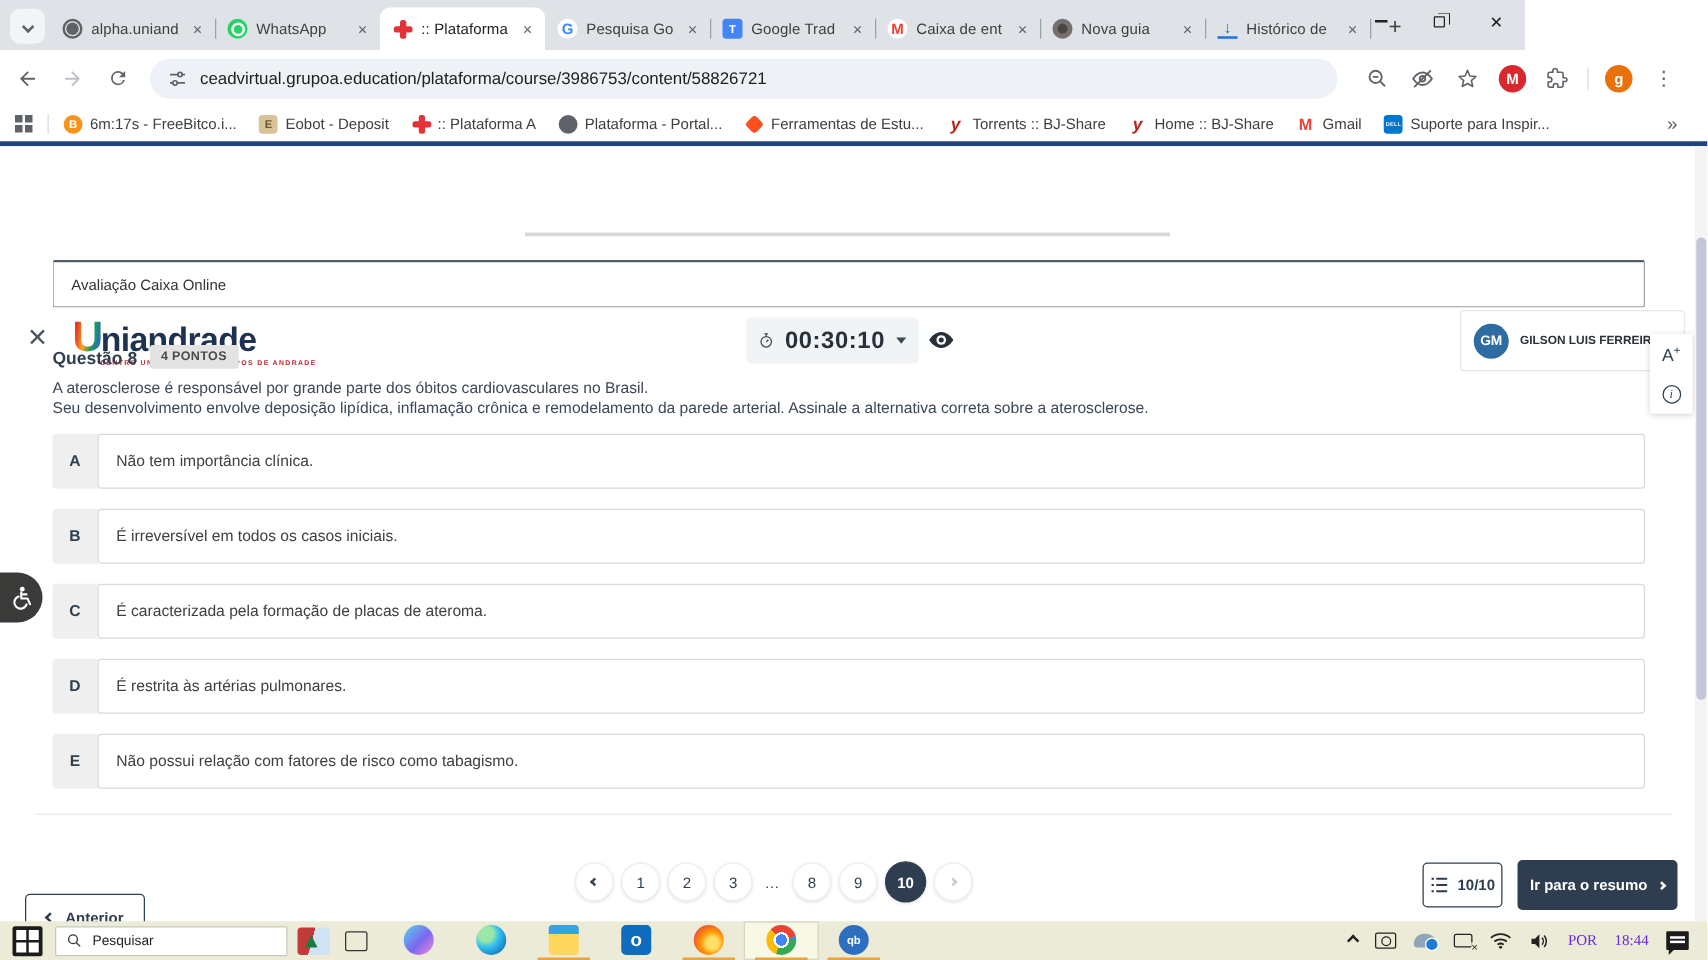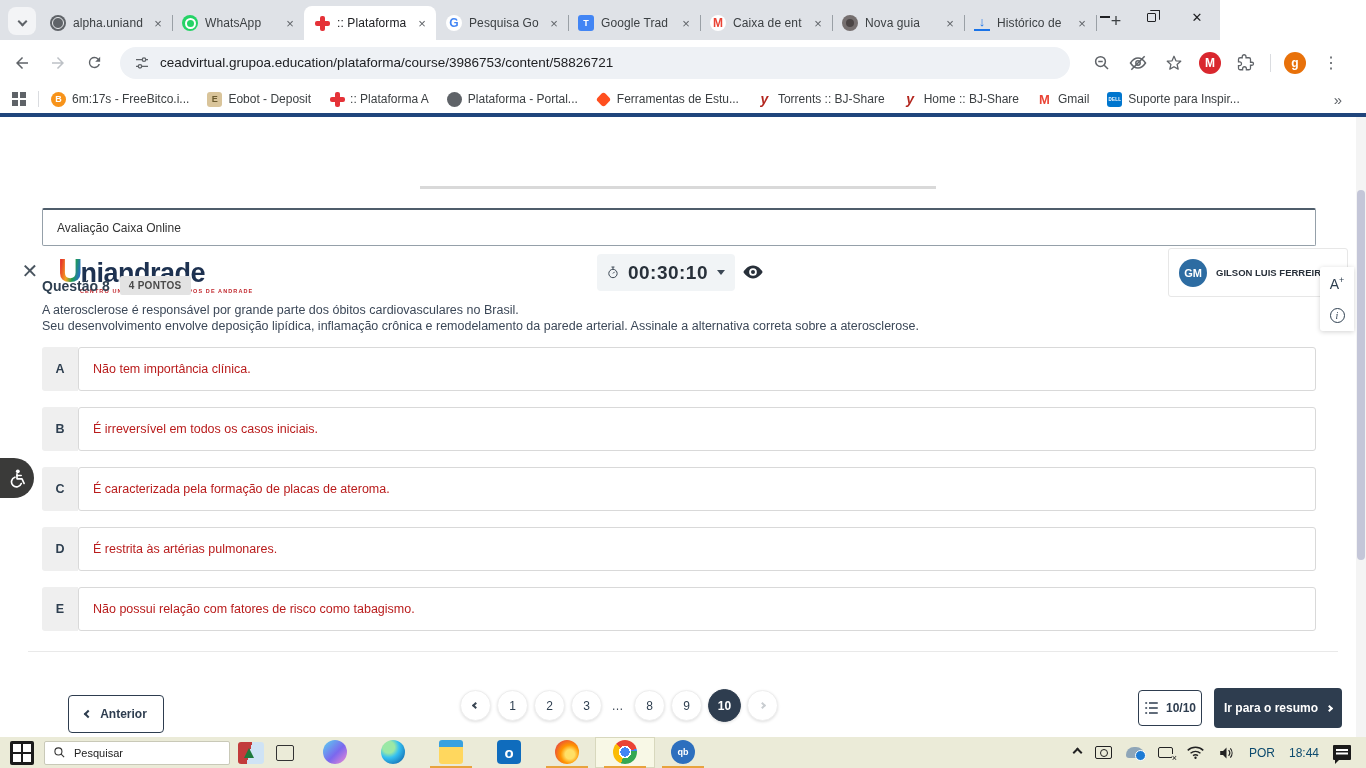--- a/index.html
+++ b/index.html
@@ -97,26 +97,26 @@
   .remnant { position:absolute; left:420px; top:186px; width:516px; height:3px; background:#d9d9d9; }
   .exam-title-box { position:absolute; left:42px; top:208px; width:1274px; height:38px; background:#fff; border:1px solid #95a0a9; border-top:2px solid #4f5d6b; border-radius:2px; display:flex; align-items:center; padding-left:14px; }
   .exam-title { font-size:12px; color:#333; }
   .q-row { position:absolute; left:42px; top:276px; display:flex; align-items:center; }
   .q-label { font-size:14px; font-weight:bold; color:#2e3f50; }
   .q-badge { margin-left:10px; background:#e3e3e3; color:#4a4a4a; font-size:10px; font-weight:bold; padding:4px 9px; border-radius:2px; letter-spacing:.3px; }
   .q-text { position:absolute; left:42px; top:303px; width:1180px; font-size:12.5px; color:#3c4858; line-height:15.5px; }
   .options { position:absolute; left:42px; top:347px; width:1274px; }
   .opt-row { display:flex; height:44px; margin-bottom:16px; }
   .opt-letter { width:36px; background:#efefef; border-radius:3px 0 0 3px; display:flex; align-items:center; justify-content:center; font-size:12.5px; font-weight:bold; color:#2e3f50; flex:none; }
-  .opt-box { flex:1; background:#fff; border:1px solid #d9d9d9; border-radius:3px; display:flex; align-items:center; padding-left:14px; font-size:12.5px; color:#b91c1c; }
+  .opt-box { flex:1; background:#fff; border:1px solid #d9d9d9; border-radius:3px; display:flex; align-items:center; padding-left:14px; font-size:12.5px; color:#404040; }
   .card-bottom { position:absolute; left:28px; top:651px; width:1310px; height:1px; background:#e9e9e9; }
 
   
   .btn-outline { position:absolute; background:#fff; border:1px solid #2e3d4f; border-radius:4px; display:flex; align-items:center; justify-content:center; color:#2e3d4f; font-size:12px; font-weight:bold; }
-  .prev-btn { left:20px; top:695px; width:96px; height:38px;margin-left:48px; }
+  .prev-btn { left:20px; top:715px; width:96px; height:38px; }
   .prev-btn .chev { width:6px; height:6px; border-color:#2e3d4f; margin-right:9px; }
   .pagination { position:absolute; left:460px; top:689px; display:flex; align-items:center; }
   .pg-circle { width:31px; height:31px; border-radius:50%; background:#fff; border:1px solid #eeeeee; box-shadow:0 1px 3px rgba(0,0,0,.12); display:flex; align-items:center; justify-content:center; font-size:12px; color:#2e3f50; margin-right:6px; }
   .pg-circle .chev { width:5px; height:5px; border-color:#3b4754; }
   .pg-circle.next .chev { border-color:#c9cdd1; }
   .pg-ellipsis { width:20px; text-align:center; color:#3b4754; font-size:12px; margin-right:6px; letter-spacing:1px; }
   .pg-circle.active { background:#2e3d4f; color:#fff; border-color:#2e3d4f; width:33px; height:33px; font-weight:bold; }
   .counter-btn { left:1138px; top:690px; width:64px; height:36px; }
   .counter-btn .list-ic { margin-right:7px; }
   .summary-btn { position:absolute; left:1214px; top:688px; width:128px; height:40px; background:#2e3d4f; border-radius:4px; display:flex; align-items:center; justify-content:center; color:#fff; font-size:12px; font-weight:bold; }
@@ -153,21 +153,21 @@
   .ic-explorer { border-radius:3px; background:linear-gradient(#38a1e0 0 30%, #ffd75e 30% 100%); }
   .ic-outlook { border-radius:4px; background:#0f6cbd; }
   .ic-outlook::before { content:"o"; position:absolute; inset:0; color:#fff; font-weight:bold; font-size:15px; display:flex; align-items:center; justify-content:center; }
   .ic-firefox { background:radial-gradient(circle at 62% 60%,#ffe066 0 22%,#ff9500 45%,#e3364e 90%); }
   .ic-chrome { background:
      radial-gradient(circle at center,#4285f4 0 27%,#fff 27% 37%,rgba(0,0,0,0) 37%),
      conic-gradient(from -45deg,#ea4335 0 120deg,#4285f4 120deg 130deg,#34a853 130deg 245deg,#fbbc05 245deg 360deg); }
   .ic-qb { background:#2d6fbe; color:#fff; font-size:9px; font-weight:bold; display:flex; align-items:center; justify-content:center; }
   .tray { position:absolute; right:8px; top:0; height:31px; display:flex; align-items:center; }
   .tray-ic { margin:0 7px; display:flex; align-items:center; justify-content:center; color:#222; }
-  .tray-txt { font-size:12px; color:#0c4a6e; margin:0 7px; }
+  .tray-txt { font-size:12px; color:#6d28d9; margin:0 7px;font-family:Liberation Serif, serif; }
   .action-center { width:18px; height:15px; background:#1b1b1b; border-radius:1px; position:relative; }
   .action-center::before { content:""; position:absolute; left:3px; top:4px; width:12px; height:1.6px; background:#fff; box-shadow:0 3.5px 0 #fff; }
   .action-center::after { content:""; position:absolute; left:2px; bottom:-4px; border-left:4px solid #1b1b1b; border-bottom:4px solid transparent; }
   .cast-ic { width:17px; height:13px; border:1.5px solid #222; border-radius:2px; position:relative; }
   .cast-ic::before { content:""; position:absolute; left:4px; top:2px; width:6px; height:6px; border:1.3px solid #222; border-radius:50%; }
   .cloud-ic { width:18px; height:11px; background:#8fa6b8; border-radius:8px 8px 3px 3px; position:relative; }
   .cloud-ic::before { content:""; position:absolute; right:-2px; bottom:-3px; width:9px; height:9px; background:#1c7bd4; border-radius:50%; border:1px solid #fff; }
   .usb-ic { width:15px; height:11px; border:1.4px solid #222; border-radius:2px; position:relative; }
   .usb-ic::before { content:"×"; position:absolute; right:-5px; bottom:-5px; font-size:9px; color:#222; background:#ebebd8; line-height:8px; }
   .monospace-num { font-variant-numeric:tabular-nums; }

